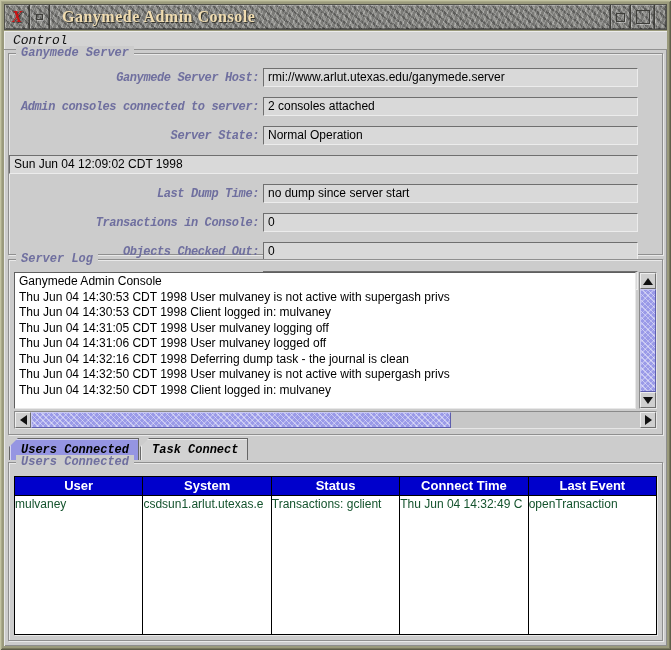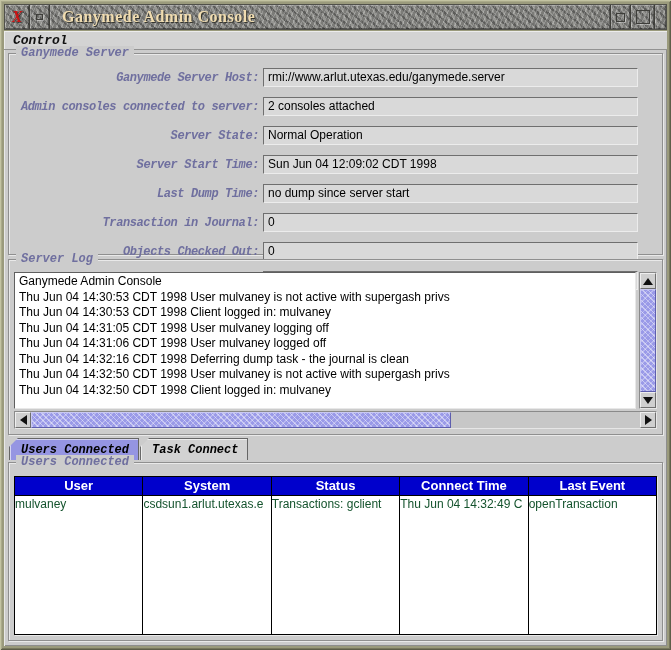--- a/index.html
+++ b/index.html
@@ -57,21 +57,21 @@
   #app{
     position:absolute;left:4px;right:4px;top:31px;bottom:4px;
     background:var(--panel_bg);
     box-shadow: inset 1px 1px 0 #e8e8e8, inset -1px -1px 0 #8d8d8d;
   }
   #menubar{
     height:18px;background:#d3d3d3;border-bottom:1px solid #929292;
     display:flex;align-items:center;box-shadow:inset 1px 1px 0 #ececec;
   }
   .menu-item{
-    padding:16px 9px;font-family:"Liberation Mono",monospace;font-weight:bold;font-style:italic;
+    padding:16px 9px;font-family:"Liberation Mono",monospace;font-weight:normal;font-style:italic;
     font-size:13px;color:#111;cursor:pointer;white-space:nowrap;
   }
   #content{position:absolute;left:3px;top:19px;right:3px;bottom:3px;}
   
   .groupbox{
     position:absolute;left:1px;right:1px;box-sizing:border-box;
     border:1px solid #8f8f8f;
     box-shadow: inset 1px 1px 0 #e9e9e9, 1px 1px 0 #e9e9e9;
   }
   .gb-label{
@@ -194,29 +194,28 @@
           </div>
           <div class="field-row">
             <div class="field-label">Admin consoles connected to server:</div>
             <div class="field-value">2 consoles attached</div>
           </div>
           <div class="field-row">
             <div class="field-label">Server State:</div>
             <div class="field-value">Normal Operation</div>
           </div>
           <div class="field-row">
-            <div class="field-label">Server Start Time:</div>
             <div class="field-value">Sun Jun 04 12:09:02 CDT 1998</div>
           </div>
           <div class="field-row">
             <div class="field-label">Last Dump Time:</div>
             <div class="field-value">no dump since server start</div>
           </div>
           <div class="field-row">
-            <div class="field-label">Transaction in Journal:</div>
+            <div class="field-label">Transactions in Console:</div>
             <div class="field-value">0</div>
           </div>
           <div class="field-row">
             <div class="field-label">Objects Checked Out:</div>
             <div class="field-value">0</div>
           </div>
           <div class="field-row">
             <div class="field-label">Locks held:</div>
             <div class="field-value">0</div>
           </div>

